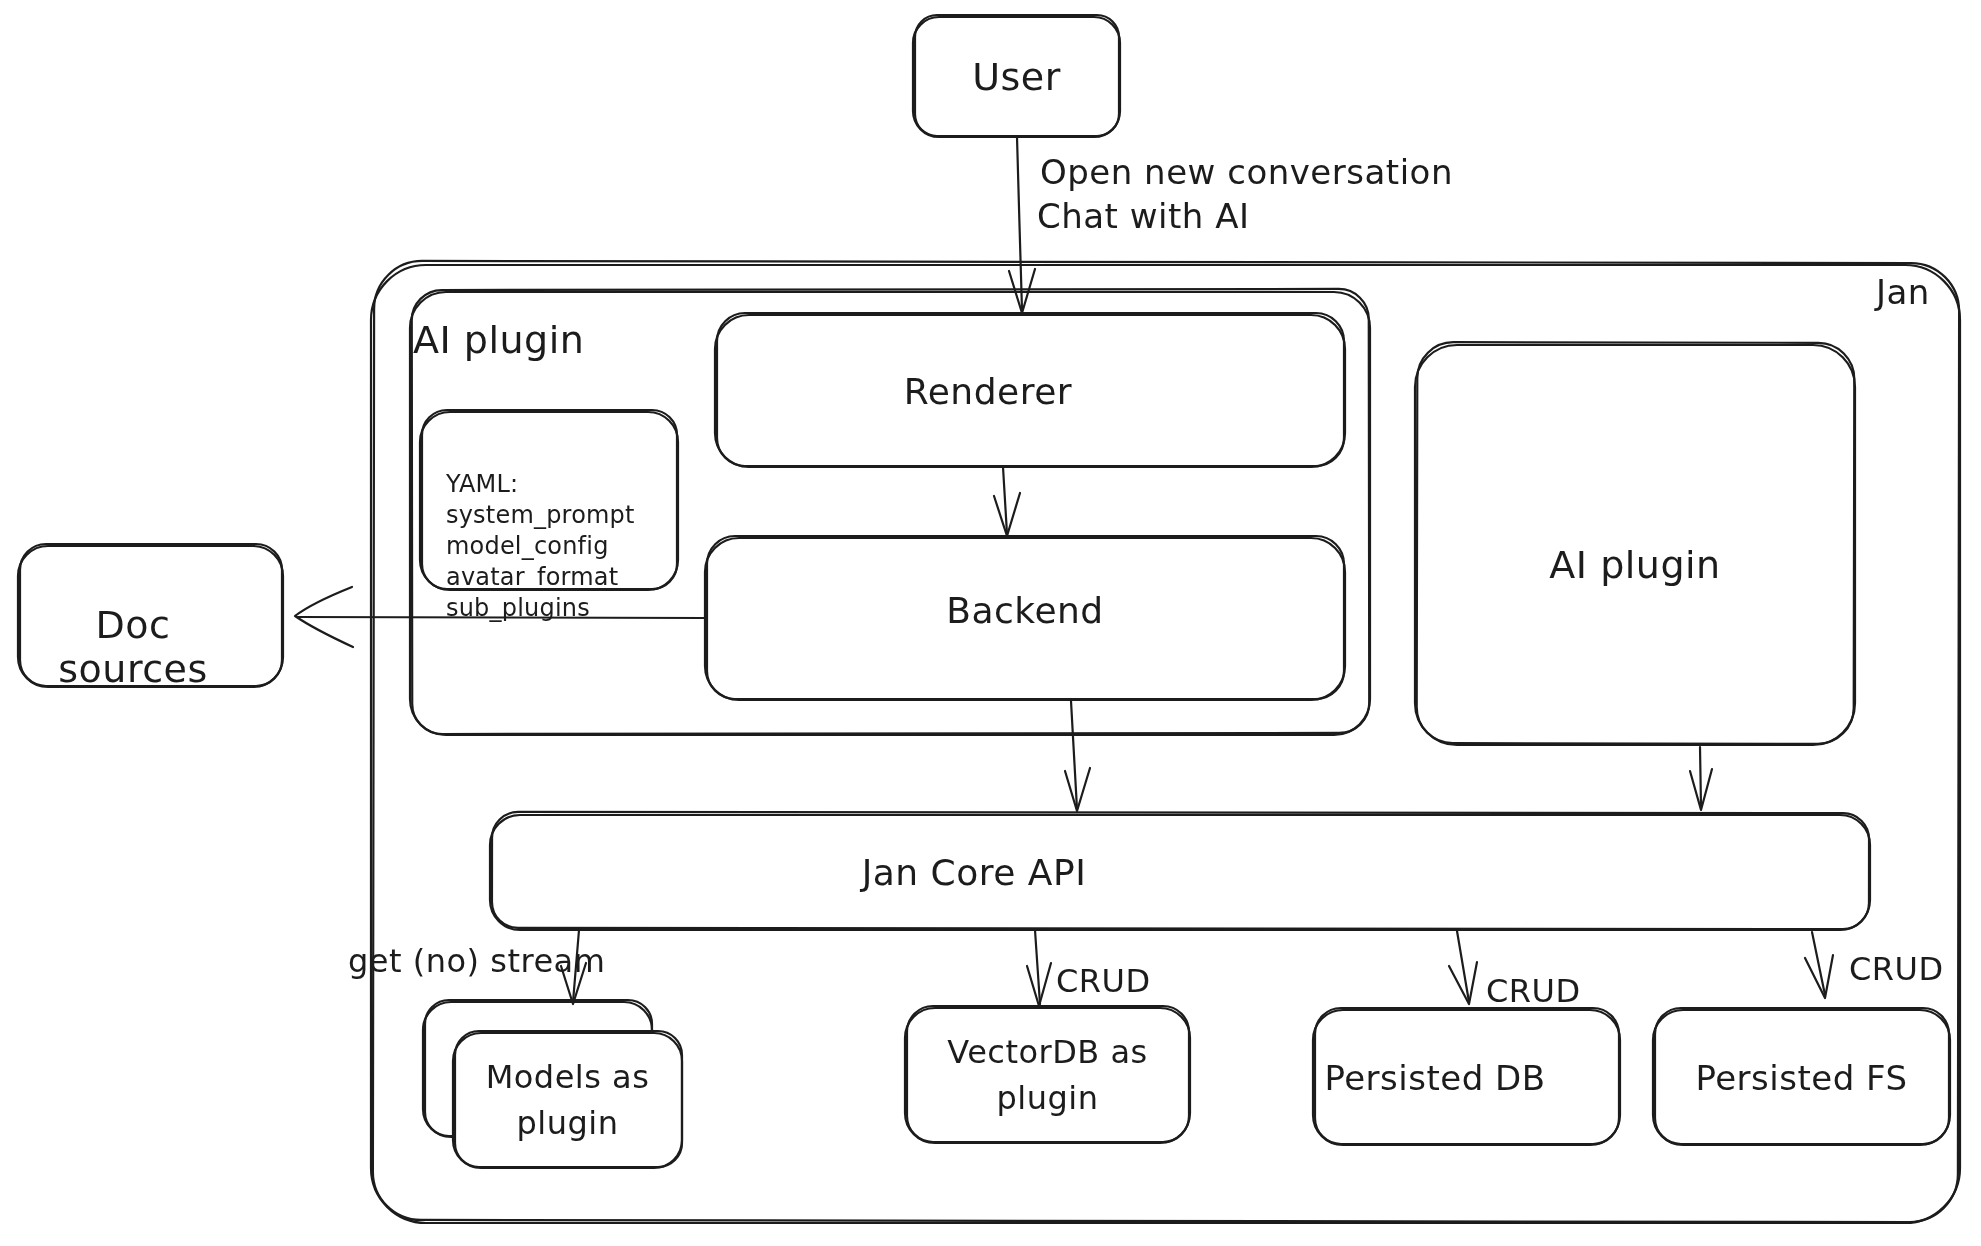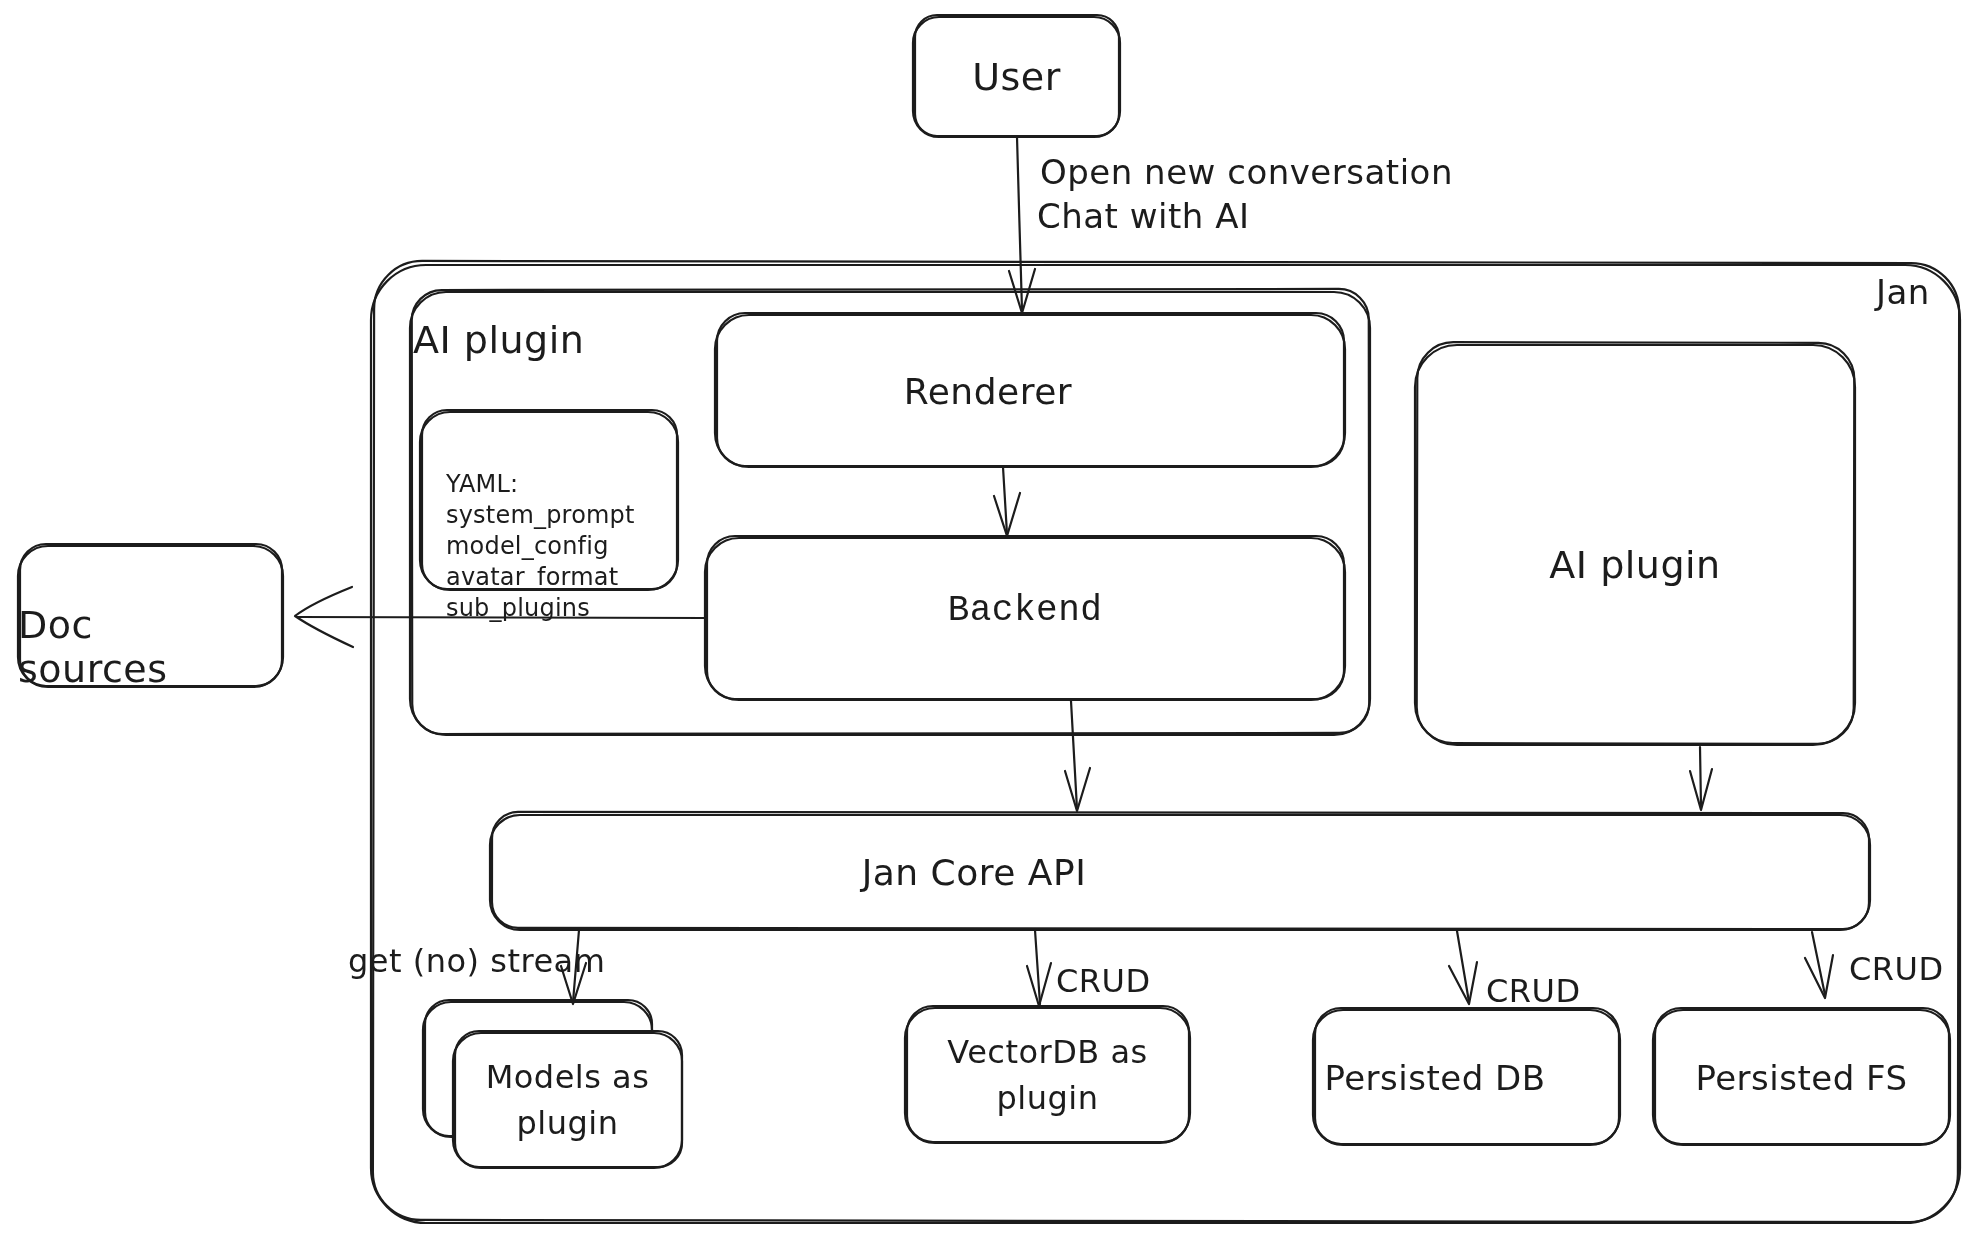--- a/index.html
+++ b/index.html
@@ -13,21 +13,21 @@
   }
   #strokes{position:absolute;left:0;top:0;}
   .lbl{
     position:absolute;
     white-space:nowrap;
     color:#1c1c1c;
     letter-spacing:.5px;
   }
   .ctr{
     display:flex;align-items:center;justify-content:center;
-    text-align:left;white-space:normal;
+    text-align:center;white-space:normal;
   }
   .col{flex-direction:column;line-height:1.42;}
   .note{line-height:31px;font-size:24px;letter-spacing:.2px;margin-top:48px;}
 </style>
 </head>
 <body>
 
 <div id="canvas">
 
   <svg id="strokes" width="1981" height="1246" viewBox="0 0 1981 1246" fill="none" stroke="#1c1c1c" stroke-width="2.2" stroke-linecap="round" stroke-linejoin="round">
@@ -154,21 +154,21 @@
   <div class="lbl ctr" style="left:715px;top:315px;width:546px;height:152px;font-size:36px;">Renderer</div>
 
   <div class="lbl note" style="left:446px;top:421px;">
     <div>YAML:</div>
     <div>system_prompt</div>
     <div>model_config</div>
     <div>avatar_format</div>
     <div>sub_plugins</div>
   </div>
 
-  <div class="lbl ctr" style="left:705px;top:538px;width:640px;height:145px;font-size:36px;font-family:Liberation Mono, monospace;">Backend</div>
+  <div class="lbl ctr" style="left:705px;top:538px;width:640px;height:145px;font-size:36px;">Backend</div>
 
   <div class="lbl ctr" style="left:1415px;top:345px;width:440px;height:440px;font-size:38px;">AI plugin</div>
 
   <div class="lbl ctr" style="left:18px;top:576px;width:230px;height:141px;font-size:38px;">Doc sources</div>
 
   <div class="lbl ctr" style="left:490px;top:815px;width:920px;height:115px;font-size:36px;padding-left:24px;">Jan Core API</div>
 
   <div class="lbl ctr col" style="left:453px;top:1033px;width:229px;height:135px;font-size:32px;">
     <div>Models as</div>
     <div>plugin</div>

